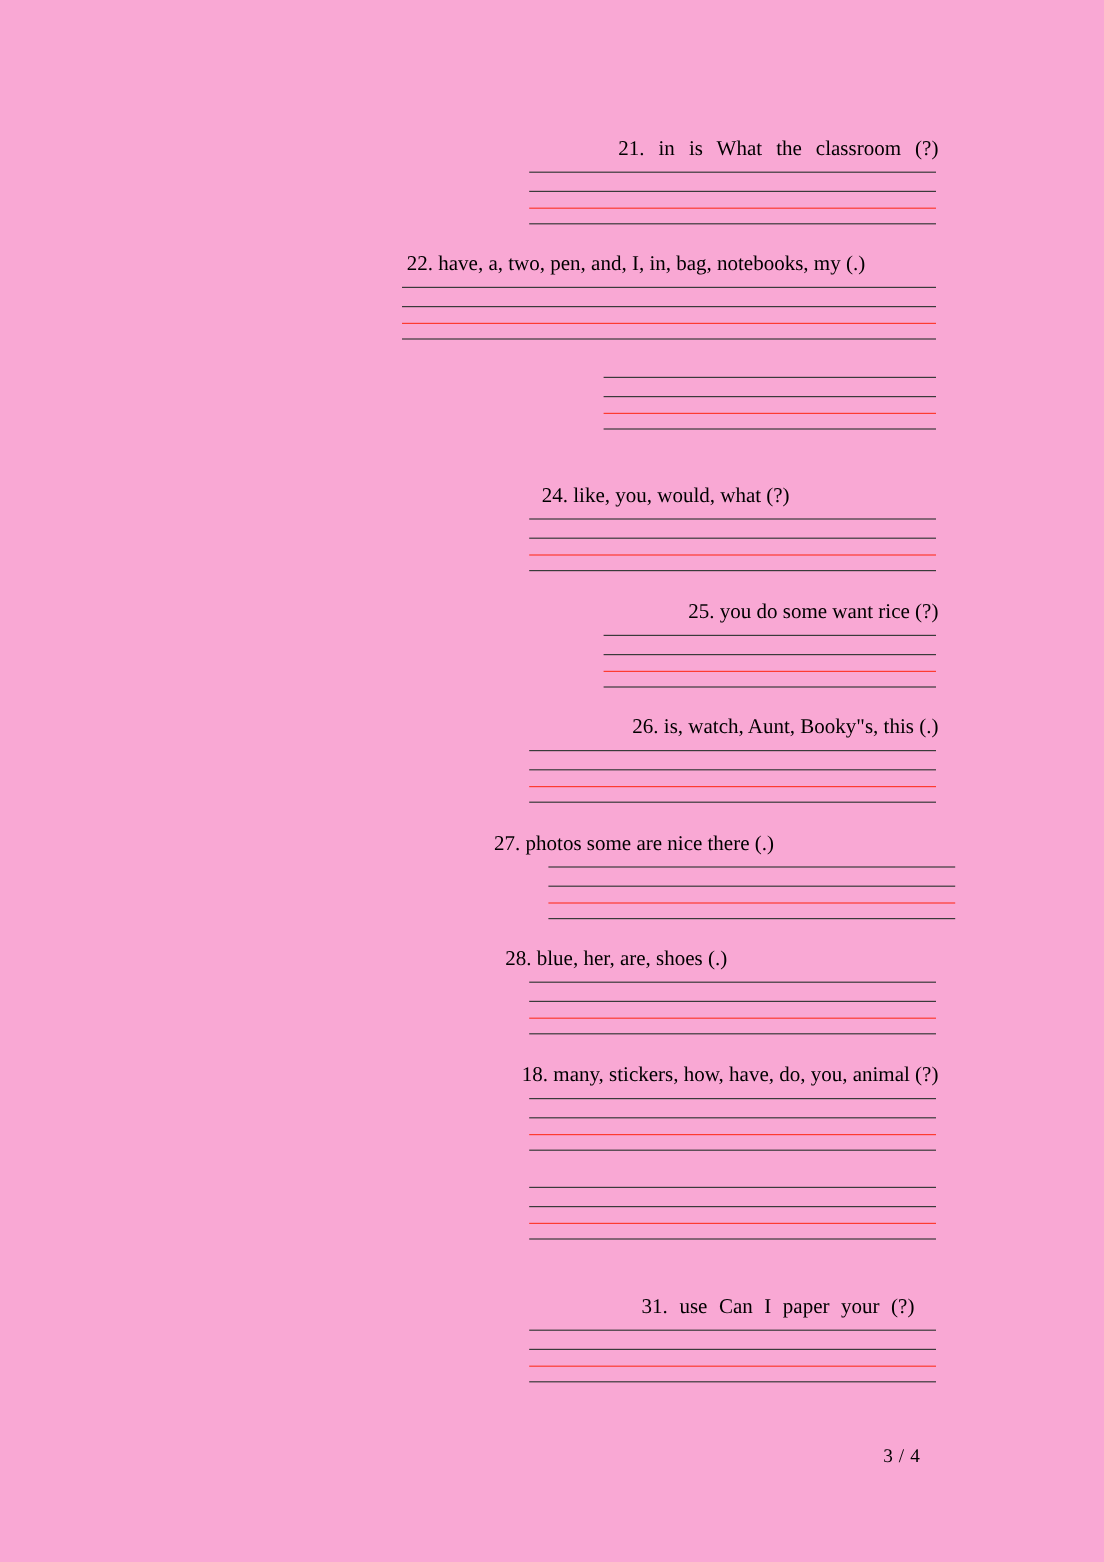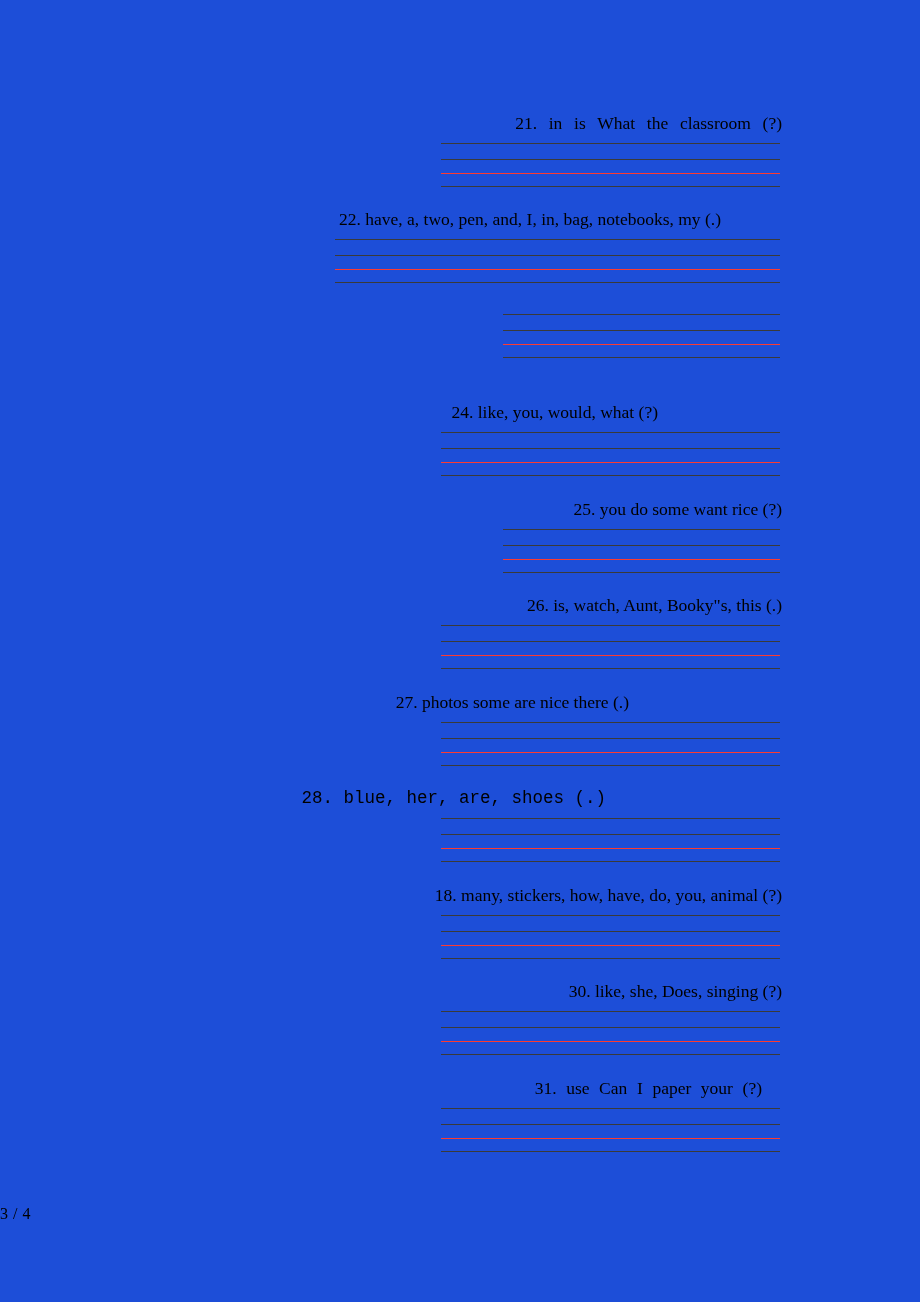--- a/index.html
+++ b/index.html
@@ -9,21 +9,21 @@
     background: #ffffff;
   }
   body {
     font-family: "Liberation Serif", "DejaVu Serif", serif;
     color: #000000;
   }
   #page {
     position: relative;
     width: 920px;
     height: 1302px;
-    background: #1d4ed8;
+    background: #f9a8d4;
     overflow: hidden;
     margin: 0 auto;
   }
   .content {
     position: absolute;
     left: 0;
     top: 0;
     width: 920px;
   }
   
@@ -69,21 +69,21 @@
   .rule.r2 { top: 25px; }
   .rule.r3 { top: 39px; }
   .rule.r4 { top: 52px; }
 
   
   .footer {
     position: absolute;
     left: 0;
     top: 1205px;
     width: 767px;
-    text-align: left;
+    text-align: right;
     font-size: 16px;
     letter-spacing: 0.5px;
     color: #000000;
   }
 </style>
 </head>
 <body>
 
 <div id="page">
 
@@ -135,49 +135,48 @@
       </div>
       <div class="qitem" style="position: absolute; left: 0px; top: 594px; width: 920px;">
         <div class="qtext">26. is, watch, Aunt, Booky"s, this (.)</div>
         <div class="rules" style="margin-left: 441px; width: 339px;">
           <div class="rule black r1"></div>
           <div class="rule black r2"></div>
           <div class="rule red r3"></div>
           <div class="rule black r4"></div>
         </div>
       </div>
-      <div class="qitem" style="position: absolute; left: 0px; top: 691px; width: 767px;">
+      <div class="qitem" style="position: absolute; left: 16px; top: 691px; width: 767px;">
         <div class="qtext">27. photos some are nice there   (.)</div>
         <div class="rules" style="margin-left: 441px; width: 339px;">
           <div class="rule black r1"></div>
           <div class="rule black r2"></div>
           <div class="rule red r3"></div>
           <div class="rule black r4"></div>
         </div>
       </div>
-      <div class="qitem" style="position: absolute; left: 0px; top: 787px; width: 744px; font-family: Liberation Mono, monospace;">
+      <div class="qitem" style="position: absolute; left: 0px; top: 787px; width: 744px;">
         <div class="qtext">28. blue, her, are, shoes (.)</div>
         <div class="rules" style="margin-left: 441px; width: 339px;">
           <div class="rule black r1"></div>
           <div class="rule black r2"></div>
           <div class="rule red r3"></div>
           <div class="rule black r4"></div>
         </div>
       </div>
       <div class="qitem" style="position: absolute; left: 0px; top: 884px; width: 920px;">
         <div class="qtext">18. many, stickers, how, have, do, you, animal (?)</div>
         <div class="rules" style="margin-left: 441px; width: 339px;">
           <div class="rule black r1"></div>
           <div class="rule black r2"></div>
           <div class="rule red r3"></div>
           <div class="rule black r4"></div>
         </div>
       </div>
       <div class="qitem" style="position: absolute; left: 0px; top: 980px; width: 920px;">
-        <div class="qtext">30. like, she, Does, singing (?)</div>
         <div class="rules" style="margin-left: 441px; width: 339px;">
           <div class="rule black r1"></div>
           <div class="rule black r2"></div>
           <div class="rule red r3"></div>
           <div class="rule black r4"></div>
         </div>
       </div>
       <div class="qitem" style="position: absolute; left: 0px; top: 1077px; width: 900px;">
         <div class="qtext justified-wide">31. use   Can   I   paper   your   (?)</div>
         <div class="rules" style="margin-left: 441px; width: 339px;">

